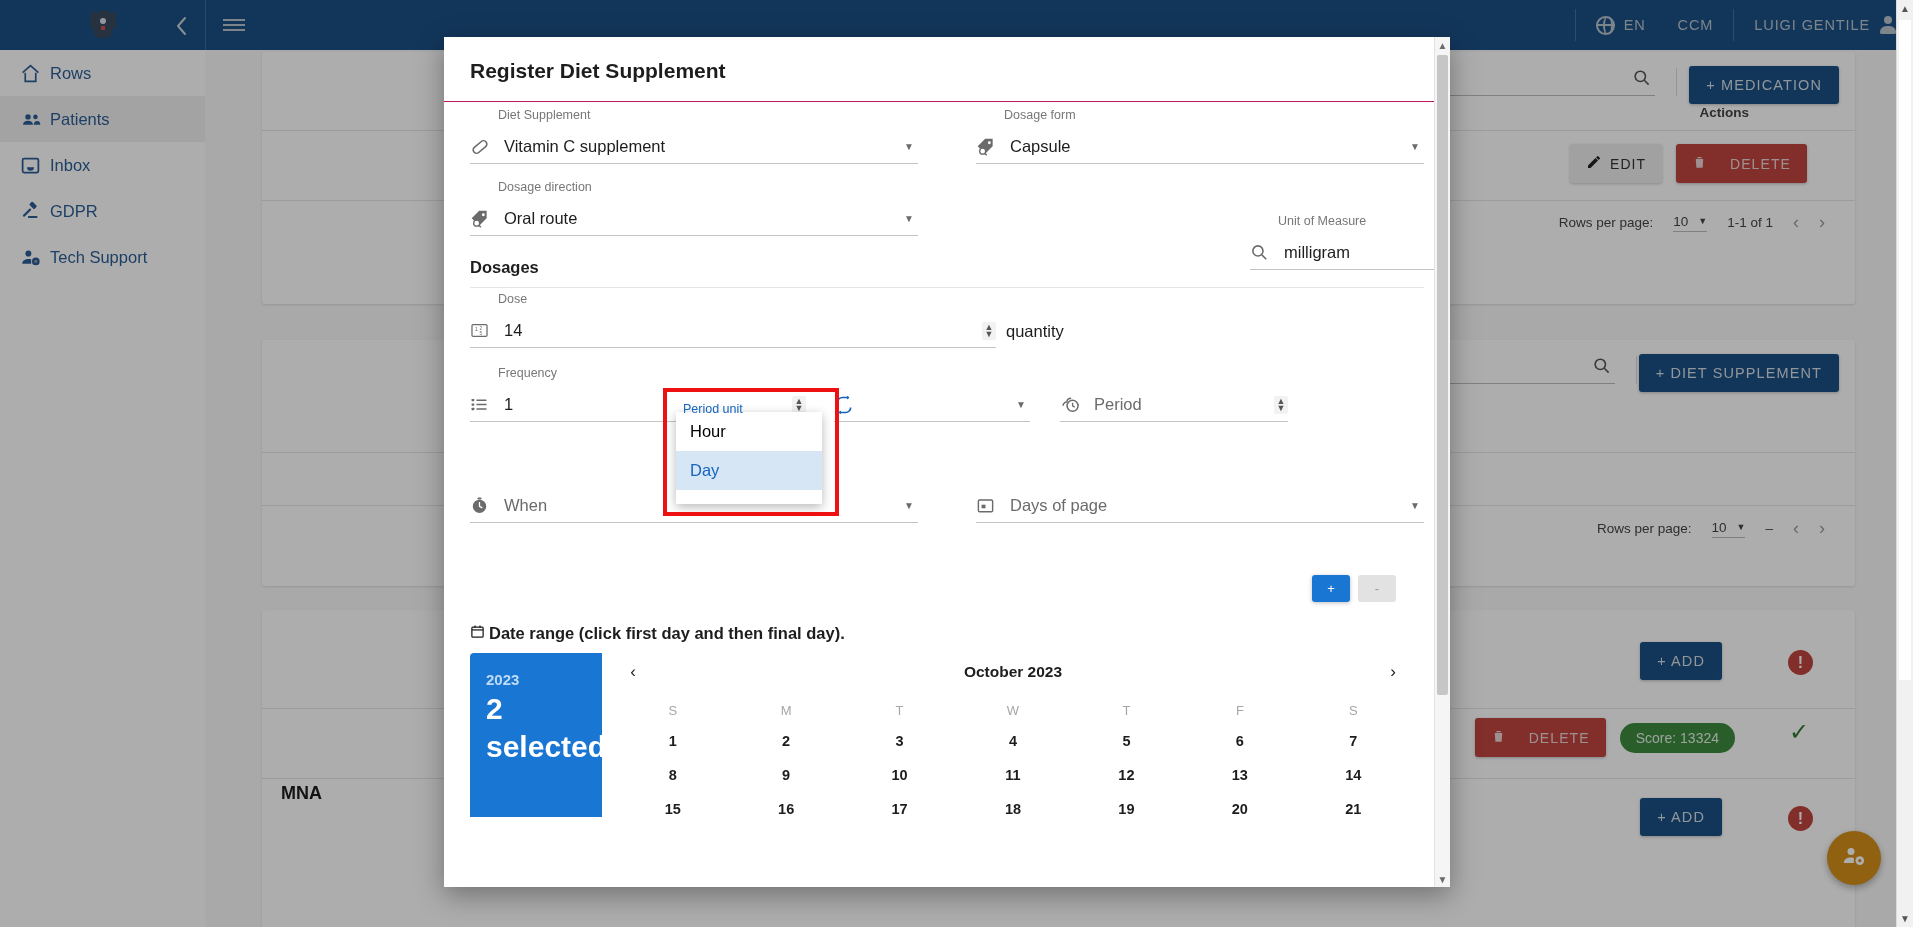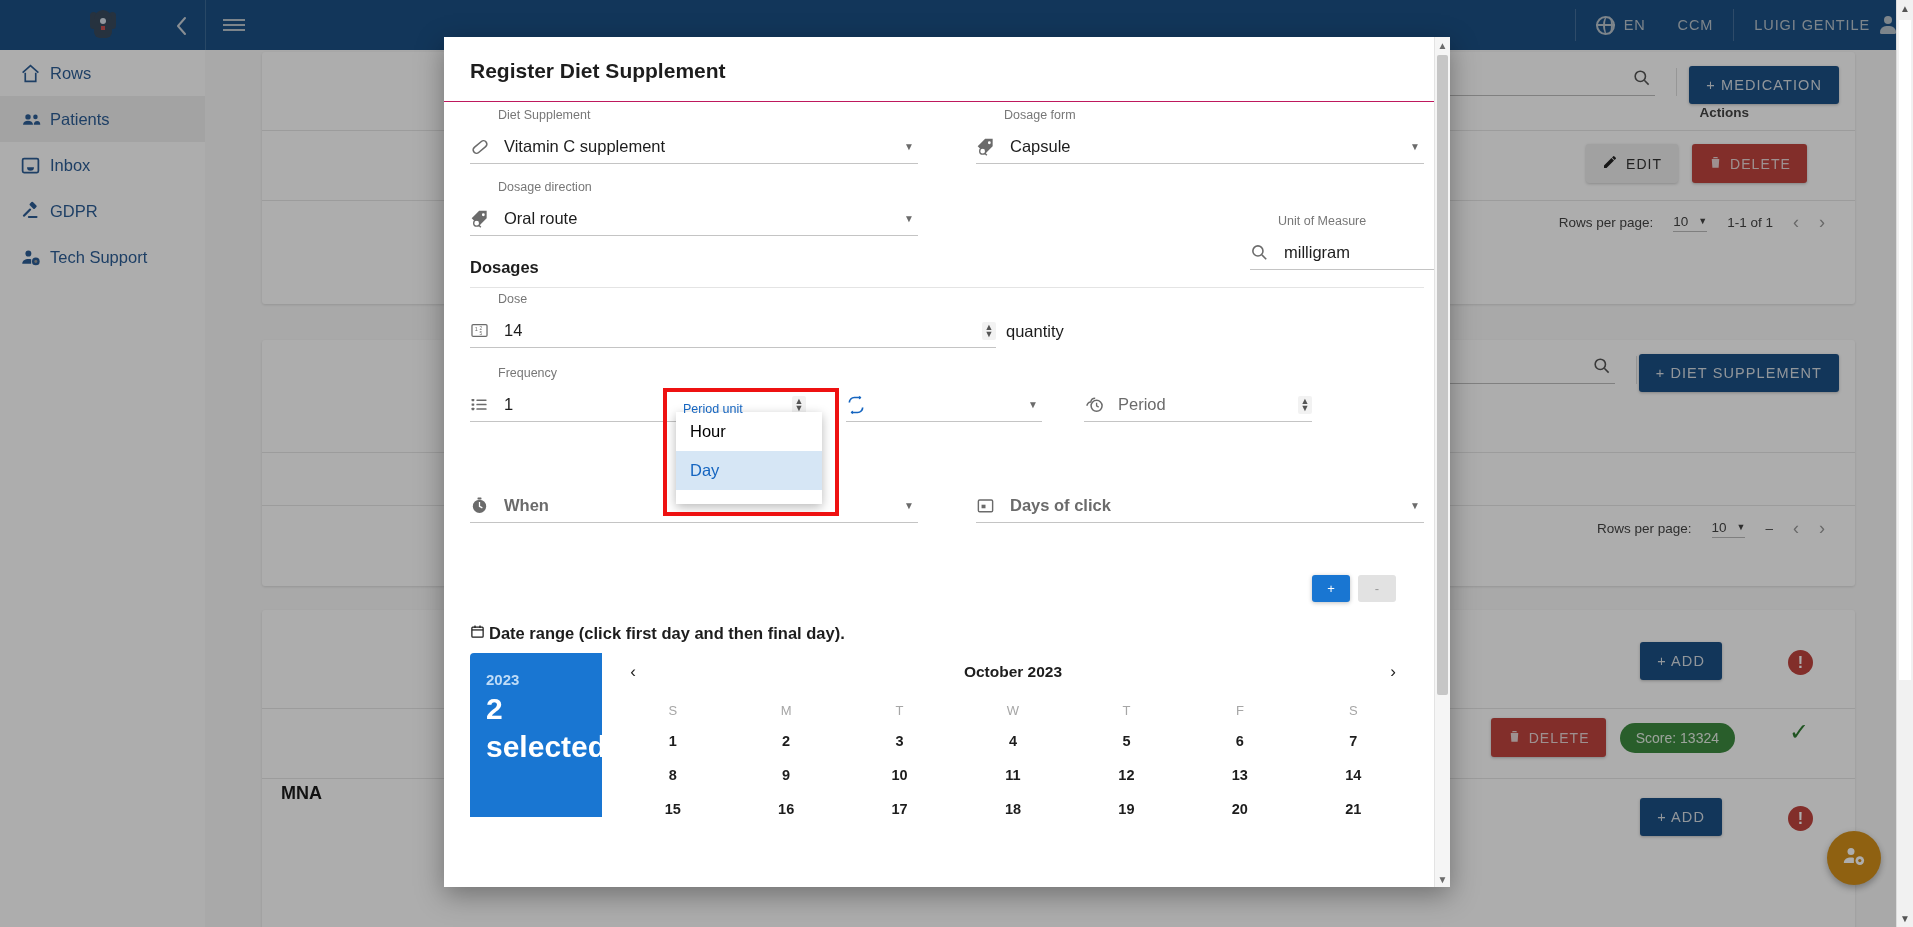--- a/index.html
+++ b/index.html
@@ -106,21 +106,21 @@
   }
   .btn-grey {
     background: #ededed; color: #333; border: none; border-radius: 3px;
     font-size: 14px; letter-spacing: 1px; font-weight: 500; padding: 10px 16px;
     cursor: pointer; box-shadow: 0 1px 3px rgba(0,0,0,.2); display:inline-flex; align-items:center; gap:8px;
     font-family: inherit;
   }
   .btn-danger {
     background: #c0453f; color: #e9d5d4; border: none; border-radius: 3px;
     font-size: 14px; letter-spacing: 1.1px; font-weight: 500; padding: 10px 16px;
-    cursor: pointer; box-shadow: 0 1px 3px rgba(0,0,0,.25); display:inline-flex; align-items:center; gap:7px;
+    cursor: pointer; box-shadow: 0 1px 3px rgba(0,0,0,.25); display:inline-flex; align-items:center; gap:23px;
     font-family: inherit;
   }
   .col-head { font-size: 13.5px; font-weight: 700; color: #444; }
   .tbl-divider { border-top: 1px solid #e6e6e6; }
   .paginator { display: flex; align-items: center; gap: 20px; font-size: 13.5px; color: #444; }
   .pg-select { display:flex; align-items:center; gap:10px; border-bottom:1px solid #bbb; padding-bottom:2px;}
   .chev { color:#9a9a9a; font-size: 18px; }
   .badge-score {
     background: #3d8b40; color: #e6f0e6; border-radius: 16px; padding: 7px 16px;
     font-size: 14px;
@@ -566,21 +566,21 @@
                   <circle cx="10" cy="10" r="6.4"></circle>
                   <path d="M15 15 L20.5 20.5"></path>
                 </svg>
             </span>
             <span class="f-val">milligram</span>
 
           </div>
         </div>
       </div>
 
-      <div class="row" style="margin-top:18px;gap:12px;">
+      <div class="row" style="margin-top:18px;gap:0;">
         <div class="field" style="max-width:336px;">
           <div class="field-label">Frequency</div>
           <div class="field-line">
             <span class="f-icon">
               <svg width="19" height="19" viewBox="0 0 24 24" fill="#6b6b6b">
                   <rect x="2" y="5" width="3.4" height="3" rx=".6"></rect>
                   <rect x="8" y="5.6" width="13" height="1.9" rx=".8"></rect>
                   <rect x="2" y="10.6" width="3.4" height="3" rx=".6"></rect>
                   <rect x="8" y="11.2" width="13" height="1.9" rx=".8"></rect>
                   <rect x="2" y="16.2" width="3.4" height="3" rx=".6"></rect>
@@ -619,21 +619,21 @@
             </span>
             <span class="f-val placeholder">Period</span>
             <span class="spinner">
                 <span>▲</span>
                 <span>▼</span>
               </span>
           </div>
         </div>
       </div>
 
-      <div class="row" style="margin-top:45px;gap:58px;font-weight:bold;">
+      <div class="row" style="margin-top:45px;gap:58px;">
         <div class="field">
           <div class="field-line">
             <span class="f-icon">
               <svg width="19" height="19" viewBox="0 0 24 24" fill="#6b6b6b">
                   <circle cx="12" cy="13" r="8.4"></circle>
                   <path d="M12 7.5 V13 L15.6 15" stroke="#fff" stroke-width="1.6" fill="none"></path>
                   <rect x="9.5" y="2" width="5" height="2.4" rx=".6"></rect>
                 </svg>
             </span>
             <span class="f-val placeholder">When</span>
@@ -641,21 +641,21 @@
           </div>
         </div>
         <div class="field">
           <div class="field-line">
             <span class="f-icon">
               <svg width="19" height="19" viewBox="0 0 24 24" fill="none" stroke="#6b6b6b" stroke-width="1.8">
                   <rect x="3" y="5" width="18" height="15" rx="1.6"></rect>
                   <rect x="7" y="11" width="5" height="4.5" fill="#6b6b6b" stroke="none"></rect>
                 </svg>
             </span>
-            <span class="f-val placeholder">Days of click</span>
+            <span class="f-val placeholder">Days of page</span>
             <span class="caret">▼</span>
           </div>
         </div>
       </div>
 
       <div class="dd-label" style="left:239px;top:300px;">Period unit</div>
       <div class="dd-panel" style="left:232px;top:310px;">
         <div class="dd-opt">Hour</div>
         <div class="dd-opt sel">Day</div>
         <div style="height:14px;"></div>

